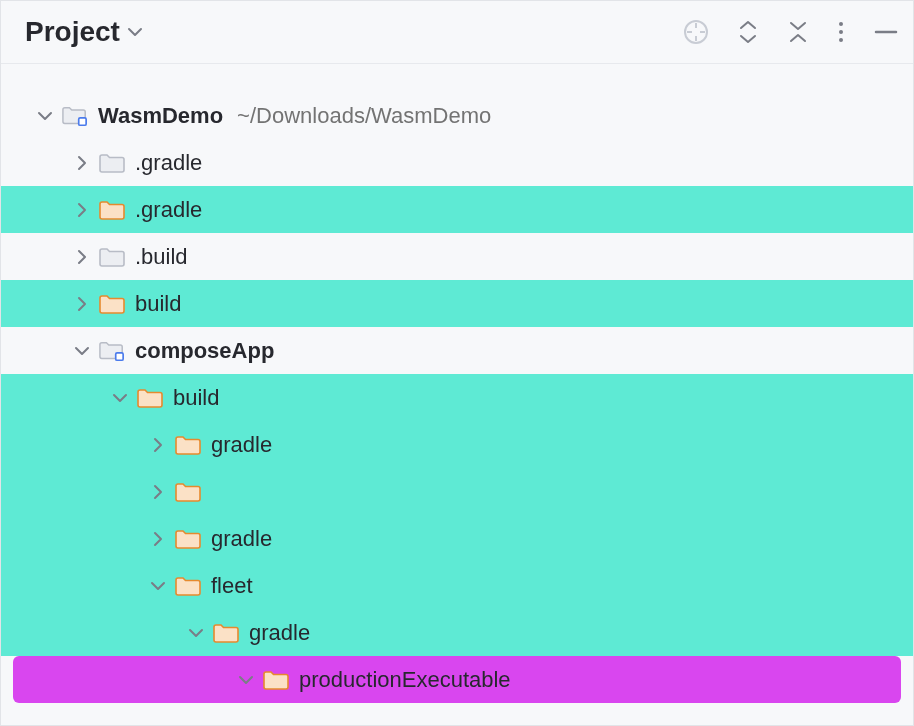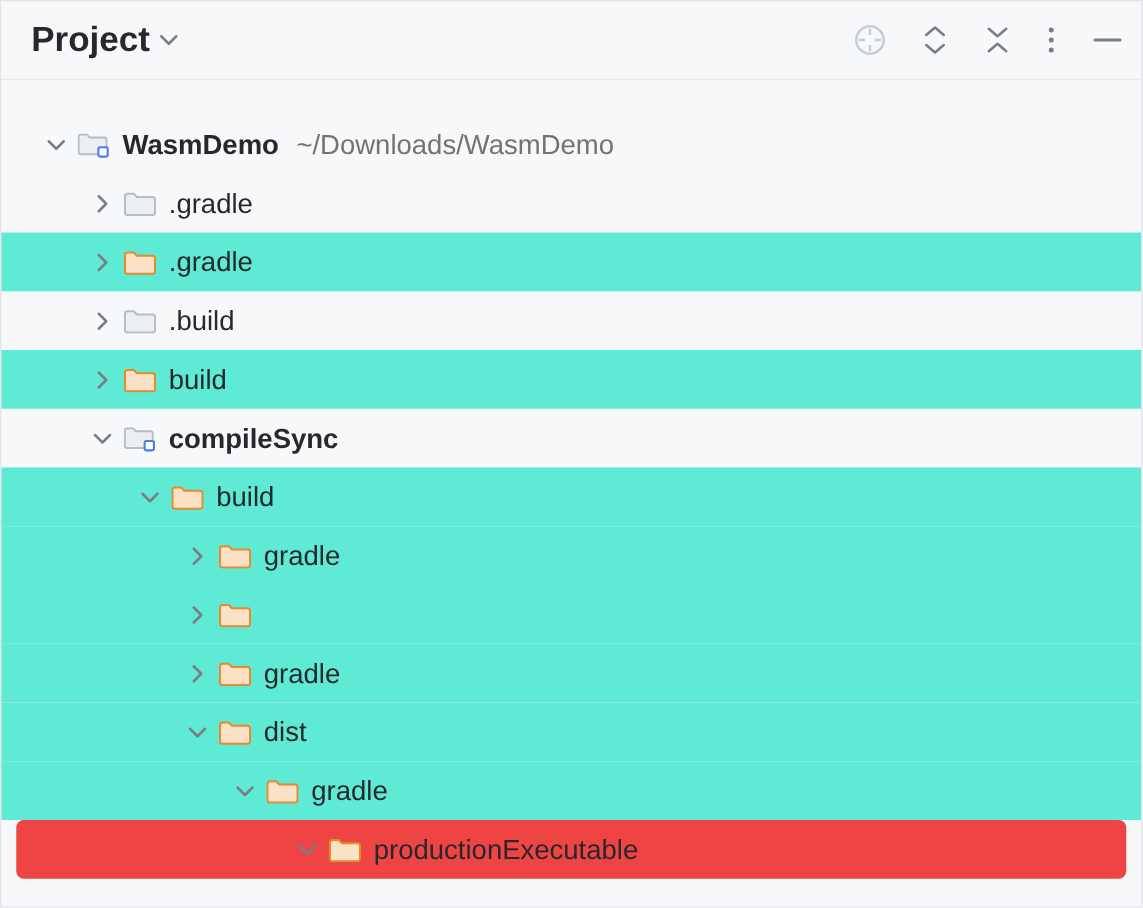--- a/index.html
+++ b/index.html
@@ -51,21 +51,21 @@
   }
   .row {
     height: 47px;
     display: flex;
     align-items: center;
     white-space: nowrap;
     cursor: pointer;
   }
   .row.highlight { background: #5eead4; text-align: right; }   
   .row.sel {                                
-    background: #ef4444;
+    background: #d946ef;
     border-radius: 6px;
     margin: 0 12px;
     text-align: right;
   }
   .row.sel .indent { margin-left: -12px; }  
 
   .indent { flex: 0 0 auto; height: 100%; }
 
   .tw { 
     width: 22px; height: 22px;
@@ -250,21 +250,21 @@
     <span class="tw">
         <svg width="18" height="18" viewBox="0 0 18 18">
           <use href="#chev-down"></use>
         </svg>
       </span>
     <span class="folder">
         <svg width="28" height="22" viewBox="0 0 28 22">
           <use href="#module-folder"></use>
         </svg>
       </span>
-    <span class="label bold">compileSync</span>
+    <span class="label bold">composeApp</span>
   </div>
 
   <div class="row highlight">
     <span class="indent" style="width:108px"></span>
     <span class="tw">
         <svg width="18" height="18" viewBox="0 0 18 18">
           <use href="#chev-down"></use>
         </svg>
       </span>
     <span class="folder">
@@ -324,21 +324,21 @@
     <span class="tw">
         <svg width="18" height="18" viewBox="0 0 18 18">
           <use href="#chev-down"></use>
         </svg>
       </span>
     <span class="folder">
         <svg width="26" height="20" viewBox="0 0 26 20">
           <use href="#folder-orange"></use>
         </svg>
       </span>
-    <span class="label">dist</span>
+    <span class="label">fleet</span>
   </div>
 
   <div class="row highlight">
     <span class="indent" style="width:184px"></span>
     <span class="tw">
         <svg width="18" height="18" viewBox="0 0 18 18">
           <use href="#chev-down"></use>
         </svg>
       </span>
     <span class="folder">

